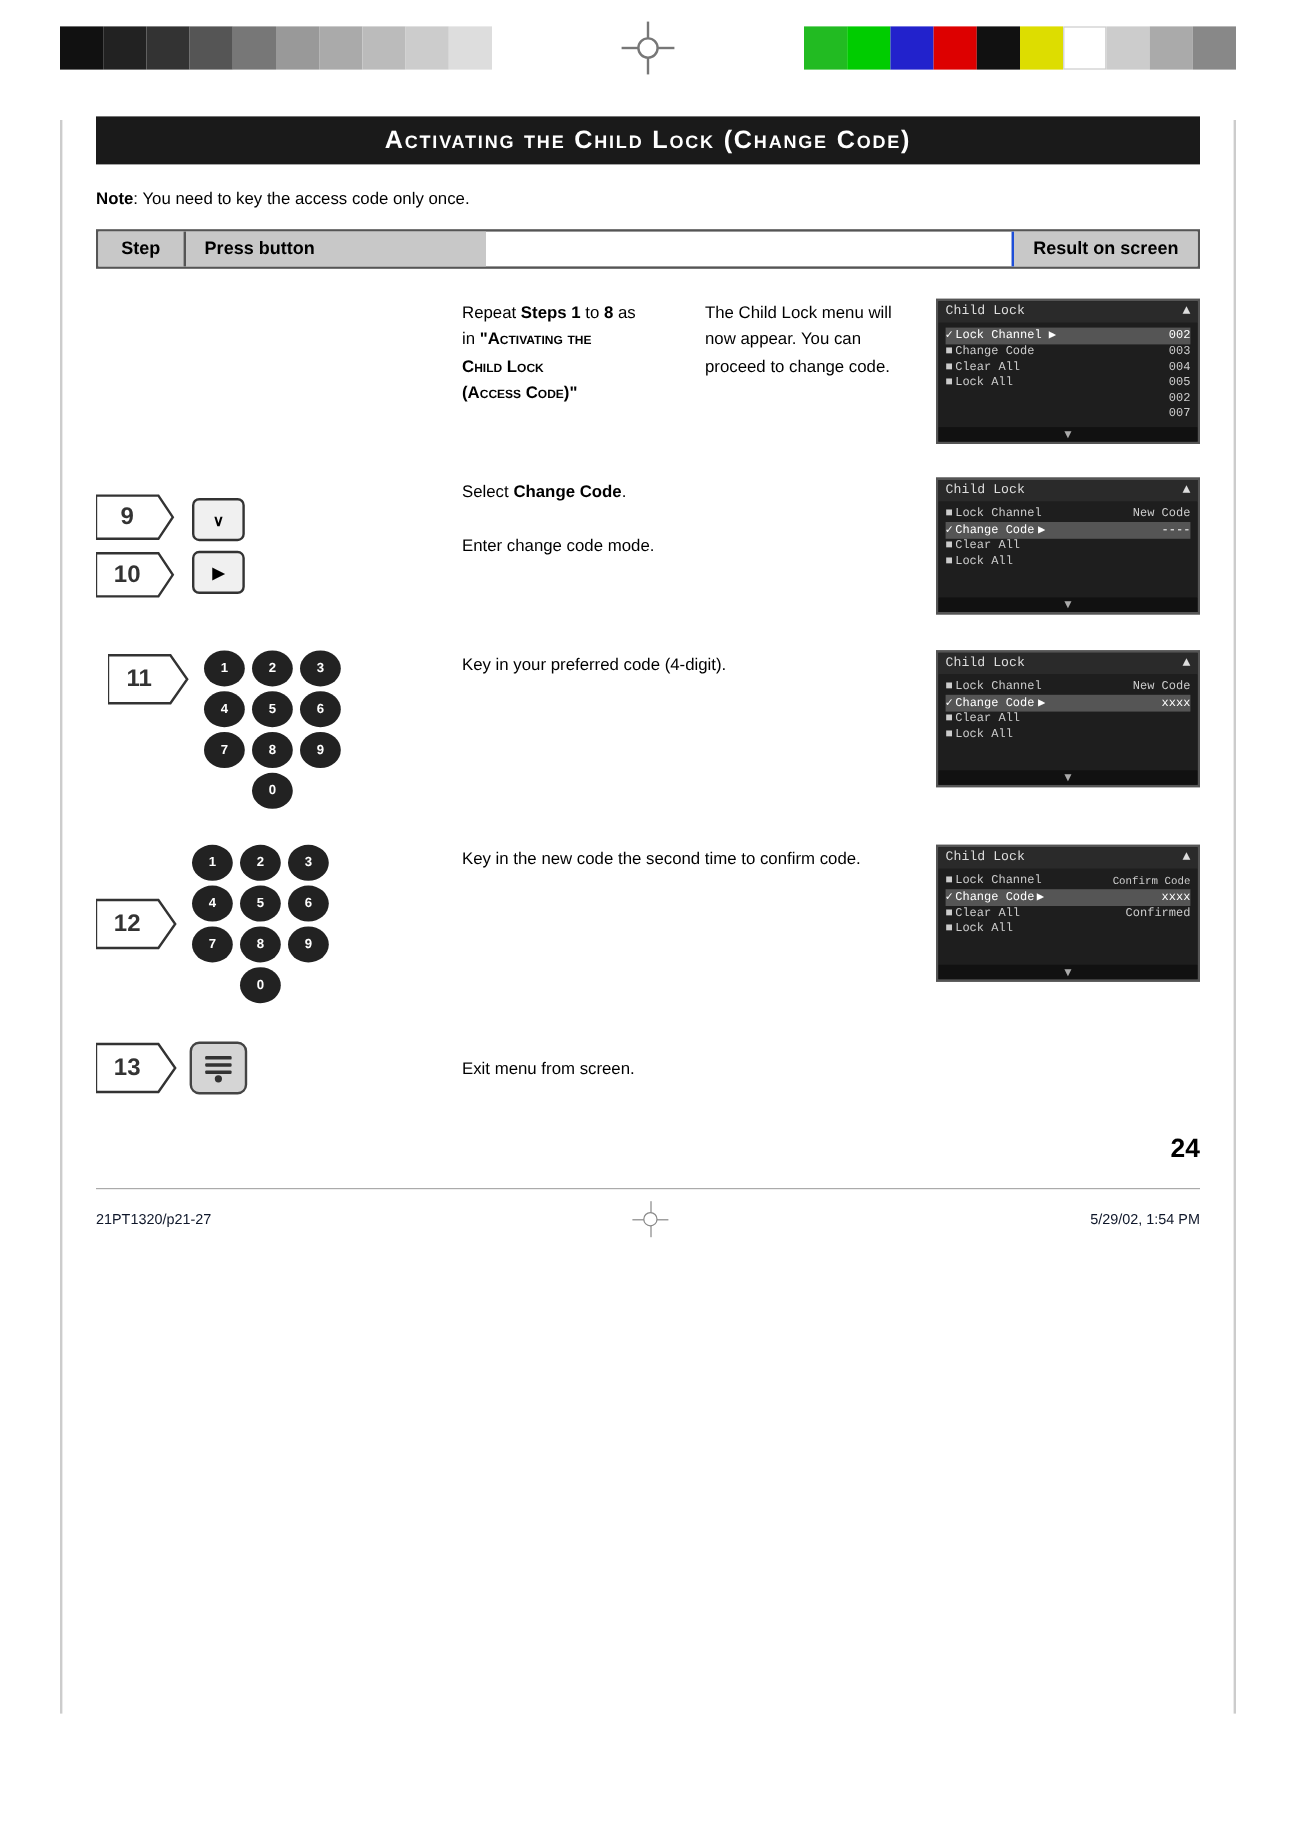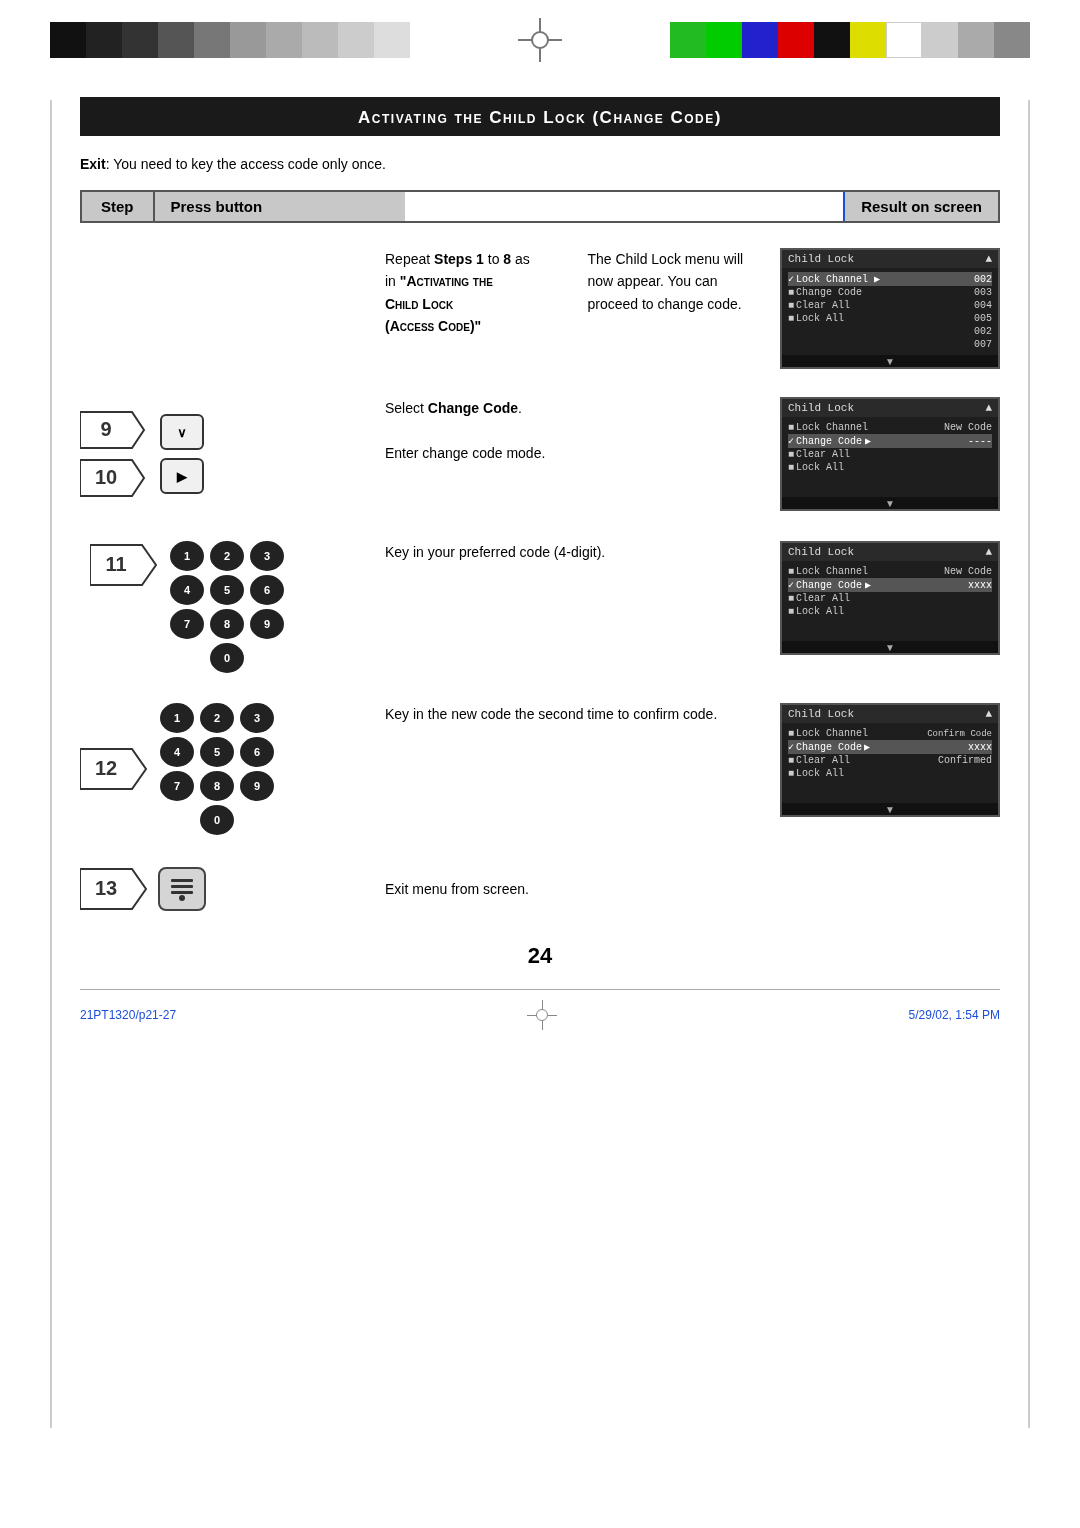--- a/index.html
+++ b/index.html
@@ -176,35 +176,35 @@
       justify-content: center;
     }
 
     .screen-bottom-bar .down-arrow {
       color: #aaa;
       font-size: 10px;
     }
 
     
     .page-number {
-      text-align: center;
+      text-align: right;
       font-size: 22px;
       font-weight: bold;
       margin: 30px 0 20px 0;
     }
 
     
     .page-footer {
       display: flex;
       justify-content: space-between;
       align-items: center;
       border-top: 1px solid #aaa;
       padding-top: 10px;
       font-size: 12px;
-      color: #1d4ed8;
+      color: #0f172a;
       margin-top: 20px;
     }
 
     
     .side-line-left {
       position: absolute;
       left: 50px;
       top: 100px;
       width: 2px;
       height: calc(100% - 200px);
@@ -291,25 +291,25 @@
   </div>
 
 </div>
 
 <div class="side-line-left"></div>
 <div class="side-line-right"></div>
 
 <div class="page-content">
 
   <div class="page-title-box">
-    <span style="font-variant:small-caps; font-size:17px; letter-spacing:1.5px;">Activating the Child Lock (Change Code)</span>
+    <span style="font-variant:small-caps; font-size:21px; letter-spacing:1.5px;">Activating the Child Lock (Change Code)</span>
   </div>
 
   <div class="note-text">
-    <strong>Exit</strong><span>: You need to key the access code only once.</span>
+    <strong>Note</strong><span>: You need to key the access code only once.</span>
   </div>
 
   <div class="step-header-row">
     <div class="step-cell">Step</div>
     <div class="press-button-cell">Press button</div>
     <div class="header-spacer"></div>
     <div class="result-cell">Result on screen</div>
   </div>
 
   <div class="step-section">

